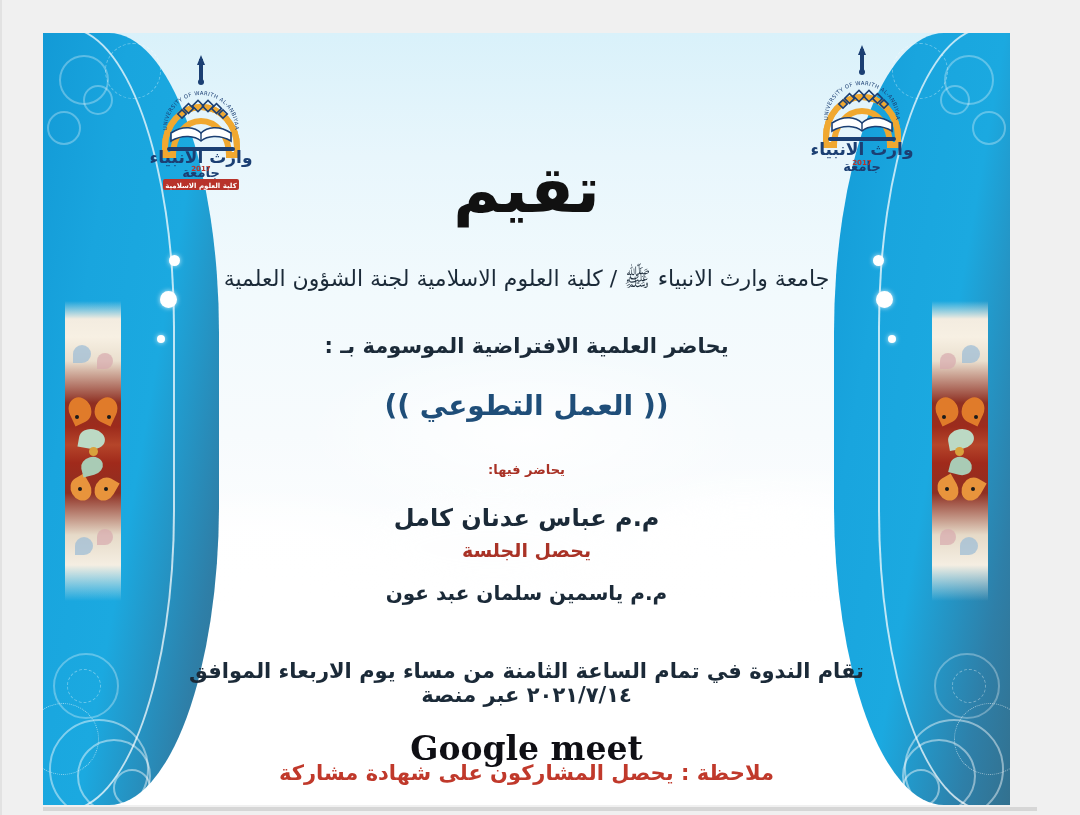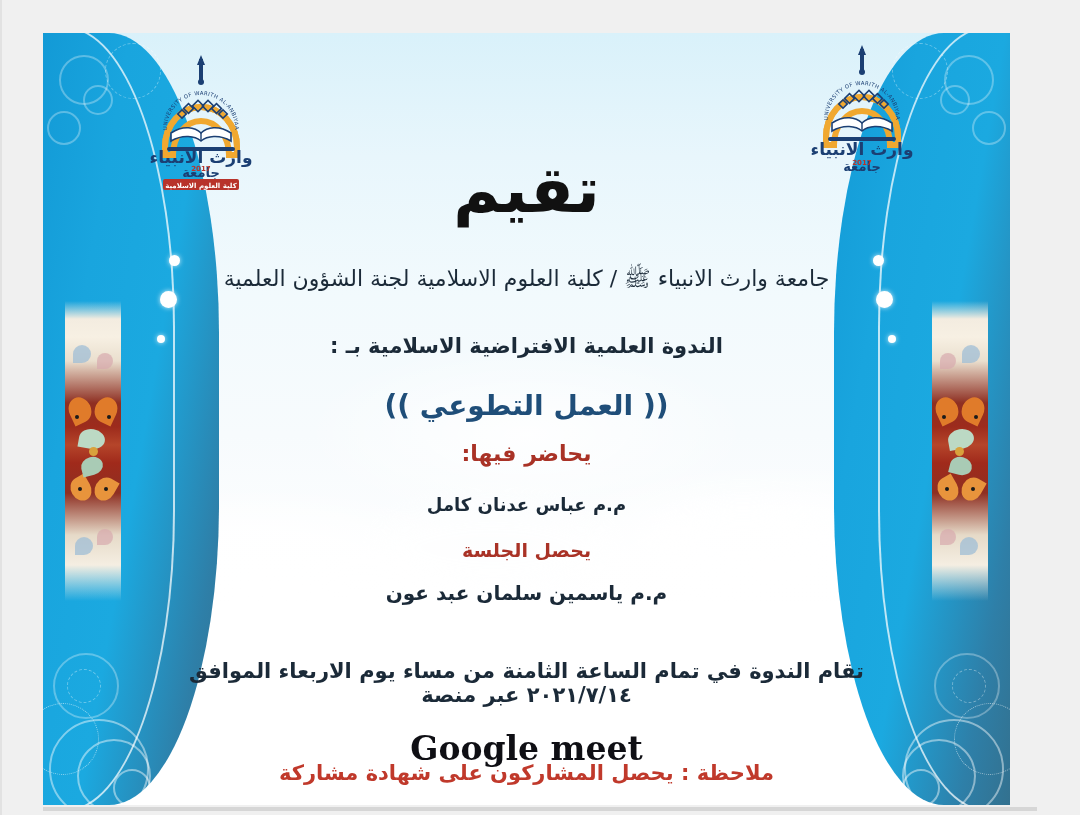--- a/index.html
+++ b/index.html
@@ -117,22 +117,22 @@
   .main-title{
     position:absolute;top:84px;left:0;right:0;
     font-size:64px;font-weight:bold;color:#111;
     font-family:"DejaVu Sans","Liberation Sans",sans-serif;
     letter-spacing:-1px;
   }
   .line{position:absolute;left:-60px;right:-60px;color:#20303d;}
   .l-org   {top:196px;font-size:22px;font-weight:normal;color:#1b2a38;}
   .l-sub   {top:265px;font-size:21px;font-weight:bold;color:#1b2a38;}
   .l-topic {top:320px;font-size:28px;font-weight:bold;color:#1f4e79;}
-  .l-spk-h {top:372px;font-size:22px;font-weight:bold;color:#a93226;}
-  .l-spk   {top:425px;font-size:18px;font-weight:bold;color:#1b2a38;}
+  .l-spk-h {top:393px;font-size:13px;font-weight:bold;color:#a93226;}
+  .l-spk   {top:435px;font-size:24px;font-weight:bold;color:#1b2a38;}
   .l-mod-h {top:470px;font-size:19px;font-weight:bold;color:#a93226;}
   .l-mod   {top:512px;font-size:20px;font-weight:bold;color:#1b2a38;}
   .l-when  {top:590px;font-size:21px;font-weight:bold;color:#1b2a38;}
   .l-plat  {top:660px;font-size:33px;font-weight:bold;color:#0f0f14;
             font-family:"DejaVu Serif","Liberation Serif",serif;direction:ltr;}
   .l-note  {top:692px;font-size:21px;font-weight:bold;color:#c0392b;}
 
   
   .flour{position:absolute;border:2px solid rgba(255,255,255,.45);border-radius:50%;}
   .flour-d{position:absolute;border:1px dotted rgba(255,255,255,.55);border-radius:50%;}
@@ -301,21 +301,21 @@
         <text x="52" y="110" font-size="17" text-anchor="middle" font-weight="bold" font-family="'DejaVu Sans','Liberation Sans',sans-serif">وارث الانبياء</text>
         <text x="52" y="126" font-size="13" text-anchor="middle" font-weight="bold" font-family="'DejaVu Sans','Liberation Sans',sans-serif">جامعة</text>
       </g>
       <text x="52" y="120" font-size="7" text-anchor="middle" fill="#b8332b" font-weight="bold" font-family="'DejaVu Sans','Liberation Sans',sans-serif">2017</text>
     </svg>
   </div>
 
   <div class="content">
     <div class="main-title">تقيم</div>
     <div class="line l-org">جامعة وارث الانبياء ﷺ / كلية العلوم الاسلامية لجنة الشؤون العلمية</div>
-    <div class="line l-sub">الندوة العلمية الافتراضية الاسلامية بـ :</div>
+    <div class="line l-sub">يحاضر العلمية الافتراضية الموسومة بـ :</div>
     <div class="line l-topic">(( العمل التطوعي ))</div>
     <div class="line l-spk-h">يحاضر فيها:</div>
     <div class="line l-spk">م.م عباس عدنان كامل</div>
     <div class="line l-mod-h">يحصل الجلسة</div>
     <div class="line l-mod">م.م ياسمين سلمان عبد عون</div>
     <div class="line l-when">تقام الندوة في تمام الساعة الثامنة من مساء يوم الاربعاء الموافق ٢٠٢١/٧/١٤ عبر منصة</div>
     <div class="line l-plat">Google meet</div>
     <div class="line l-note">ملاحظة : يحصل المشاركون على شهادة مشاركة</div>
   </div>
 

